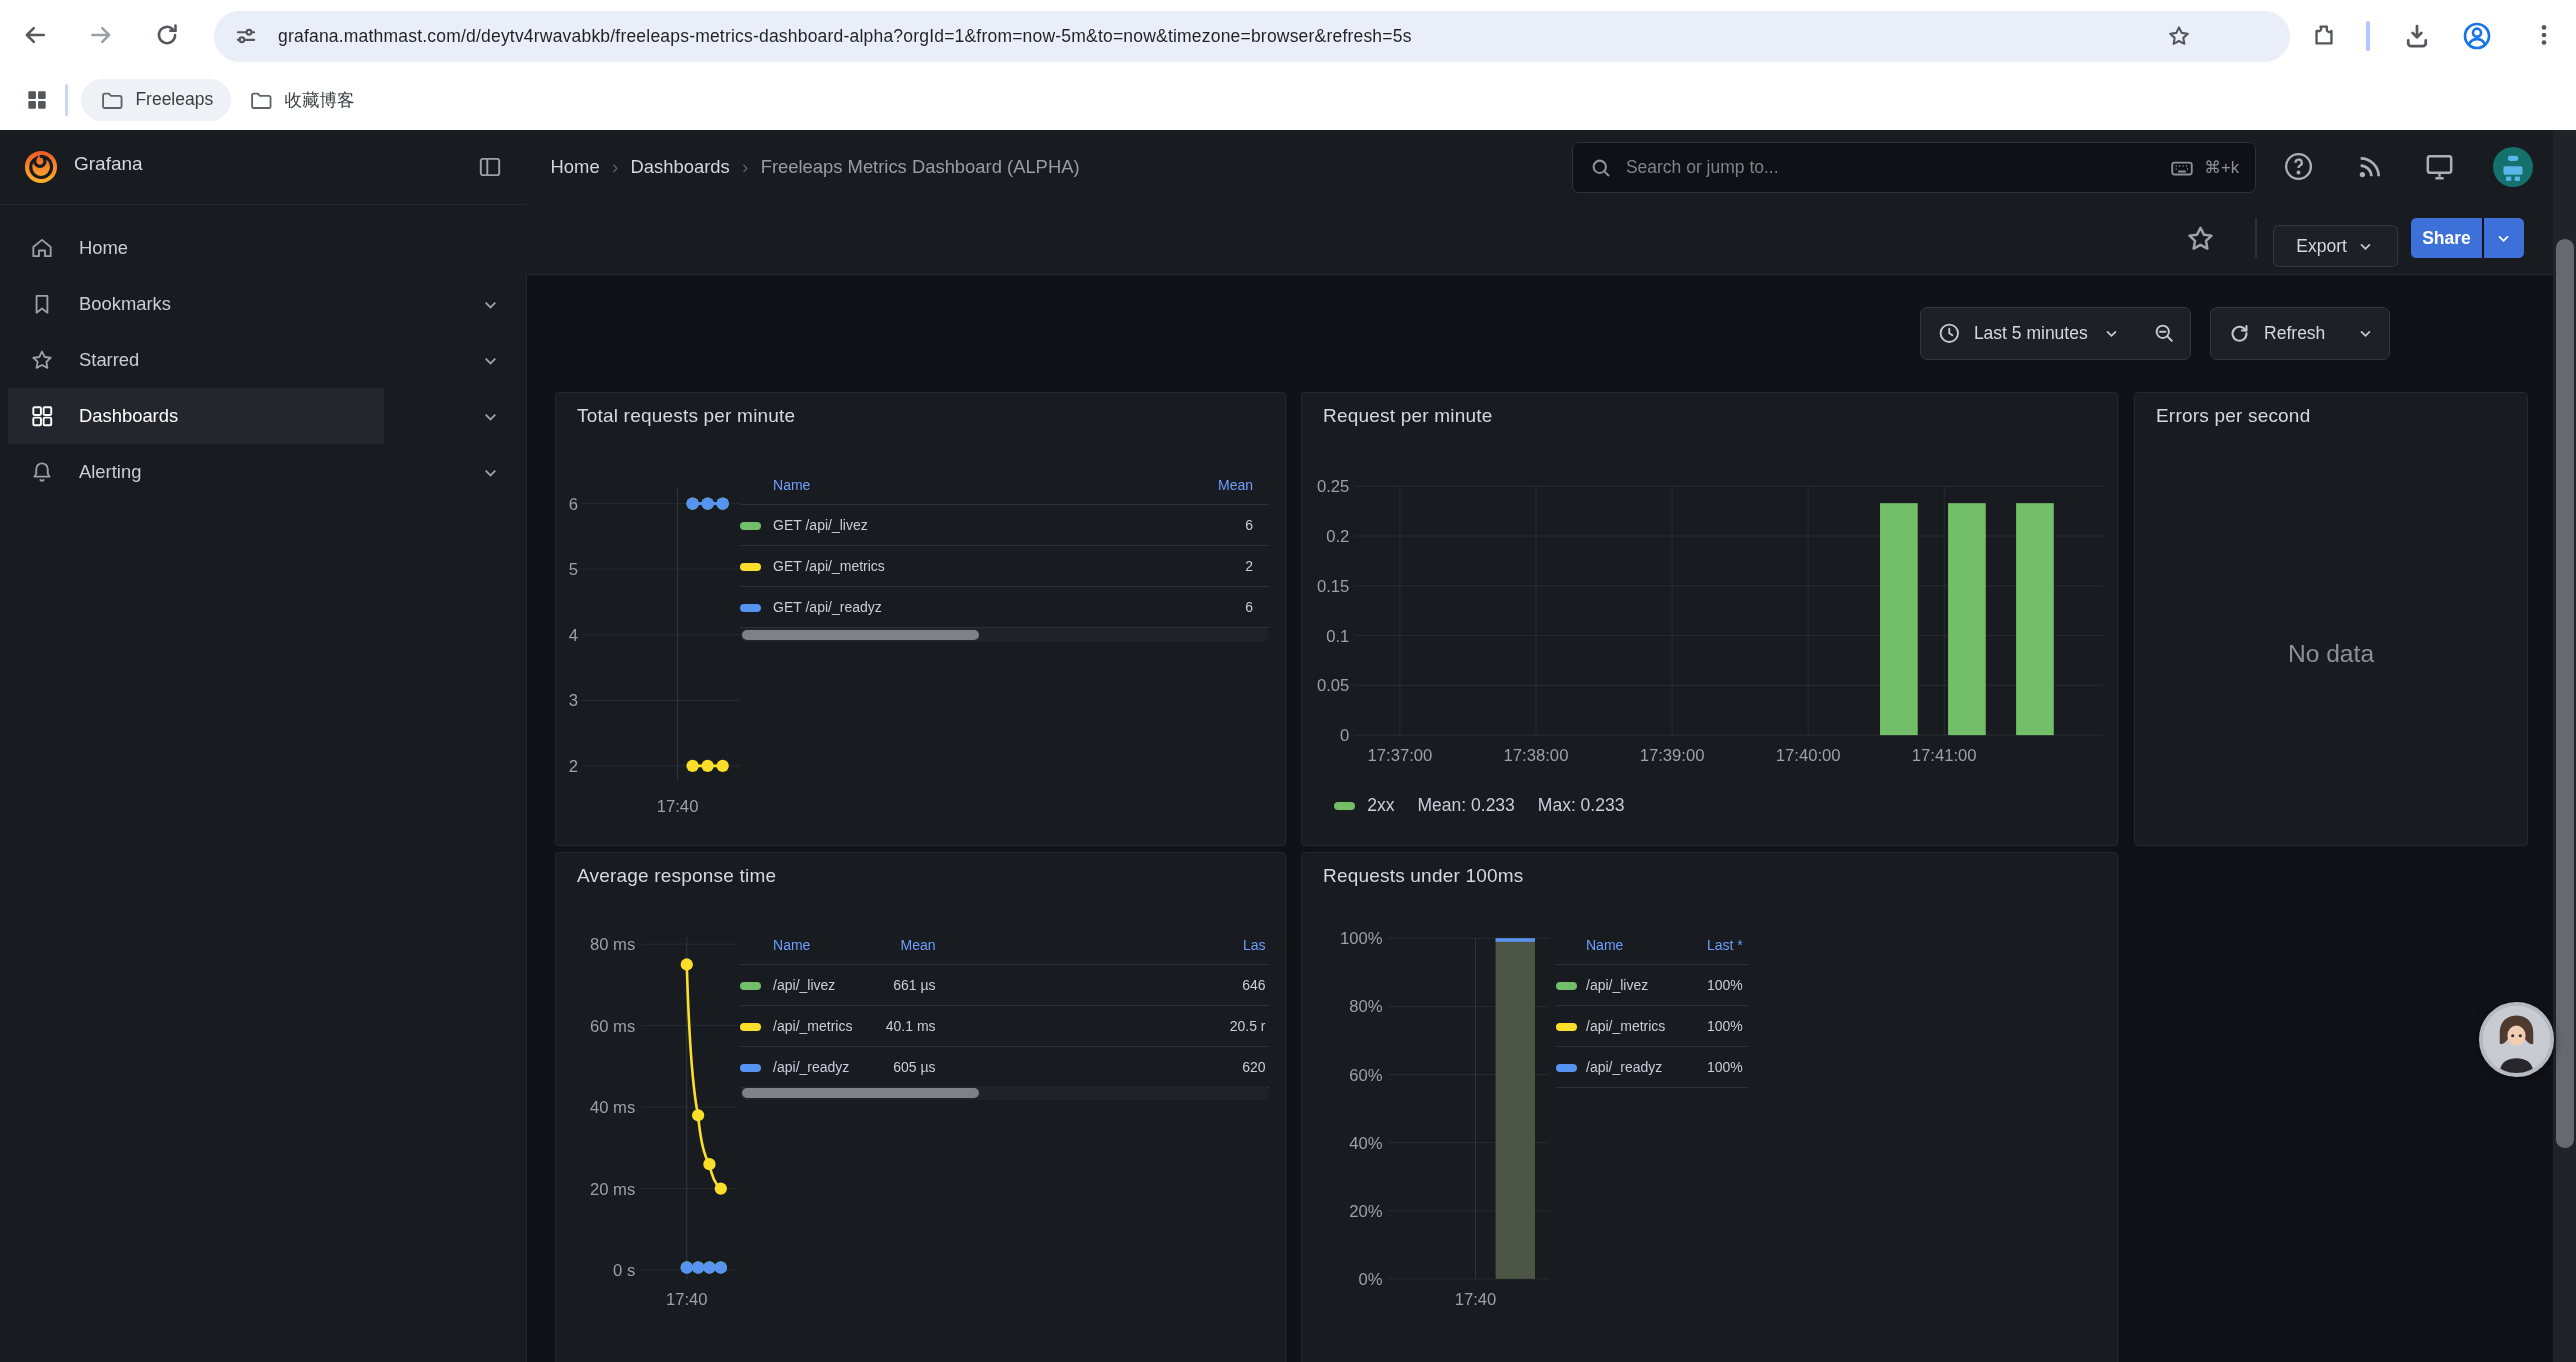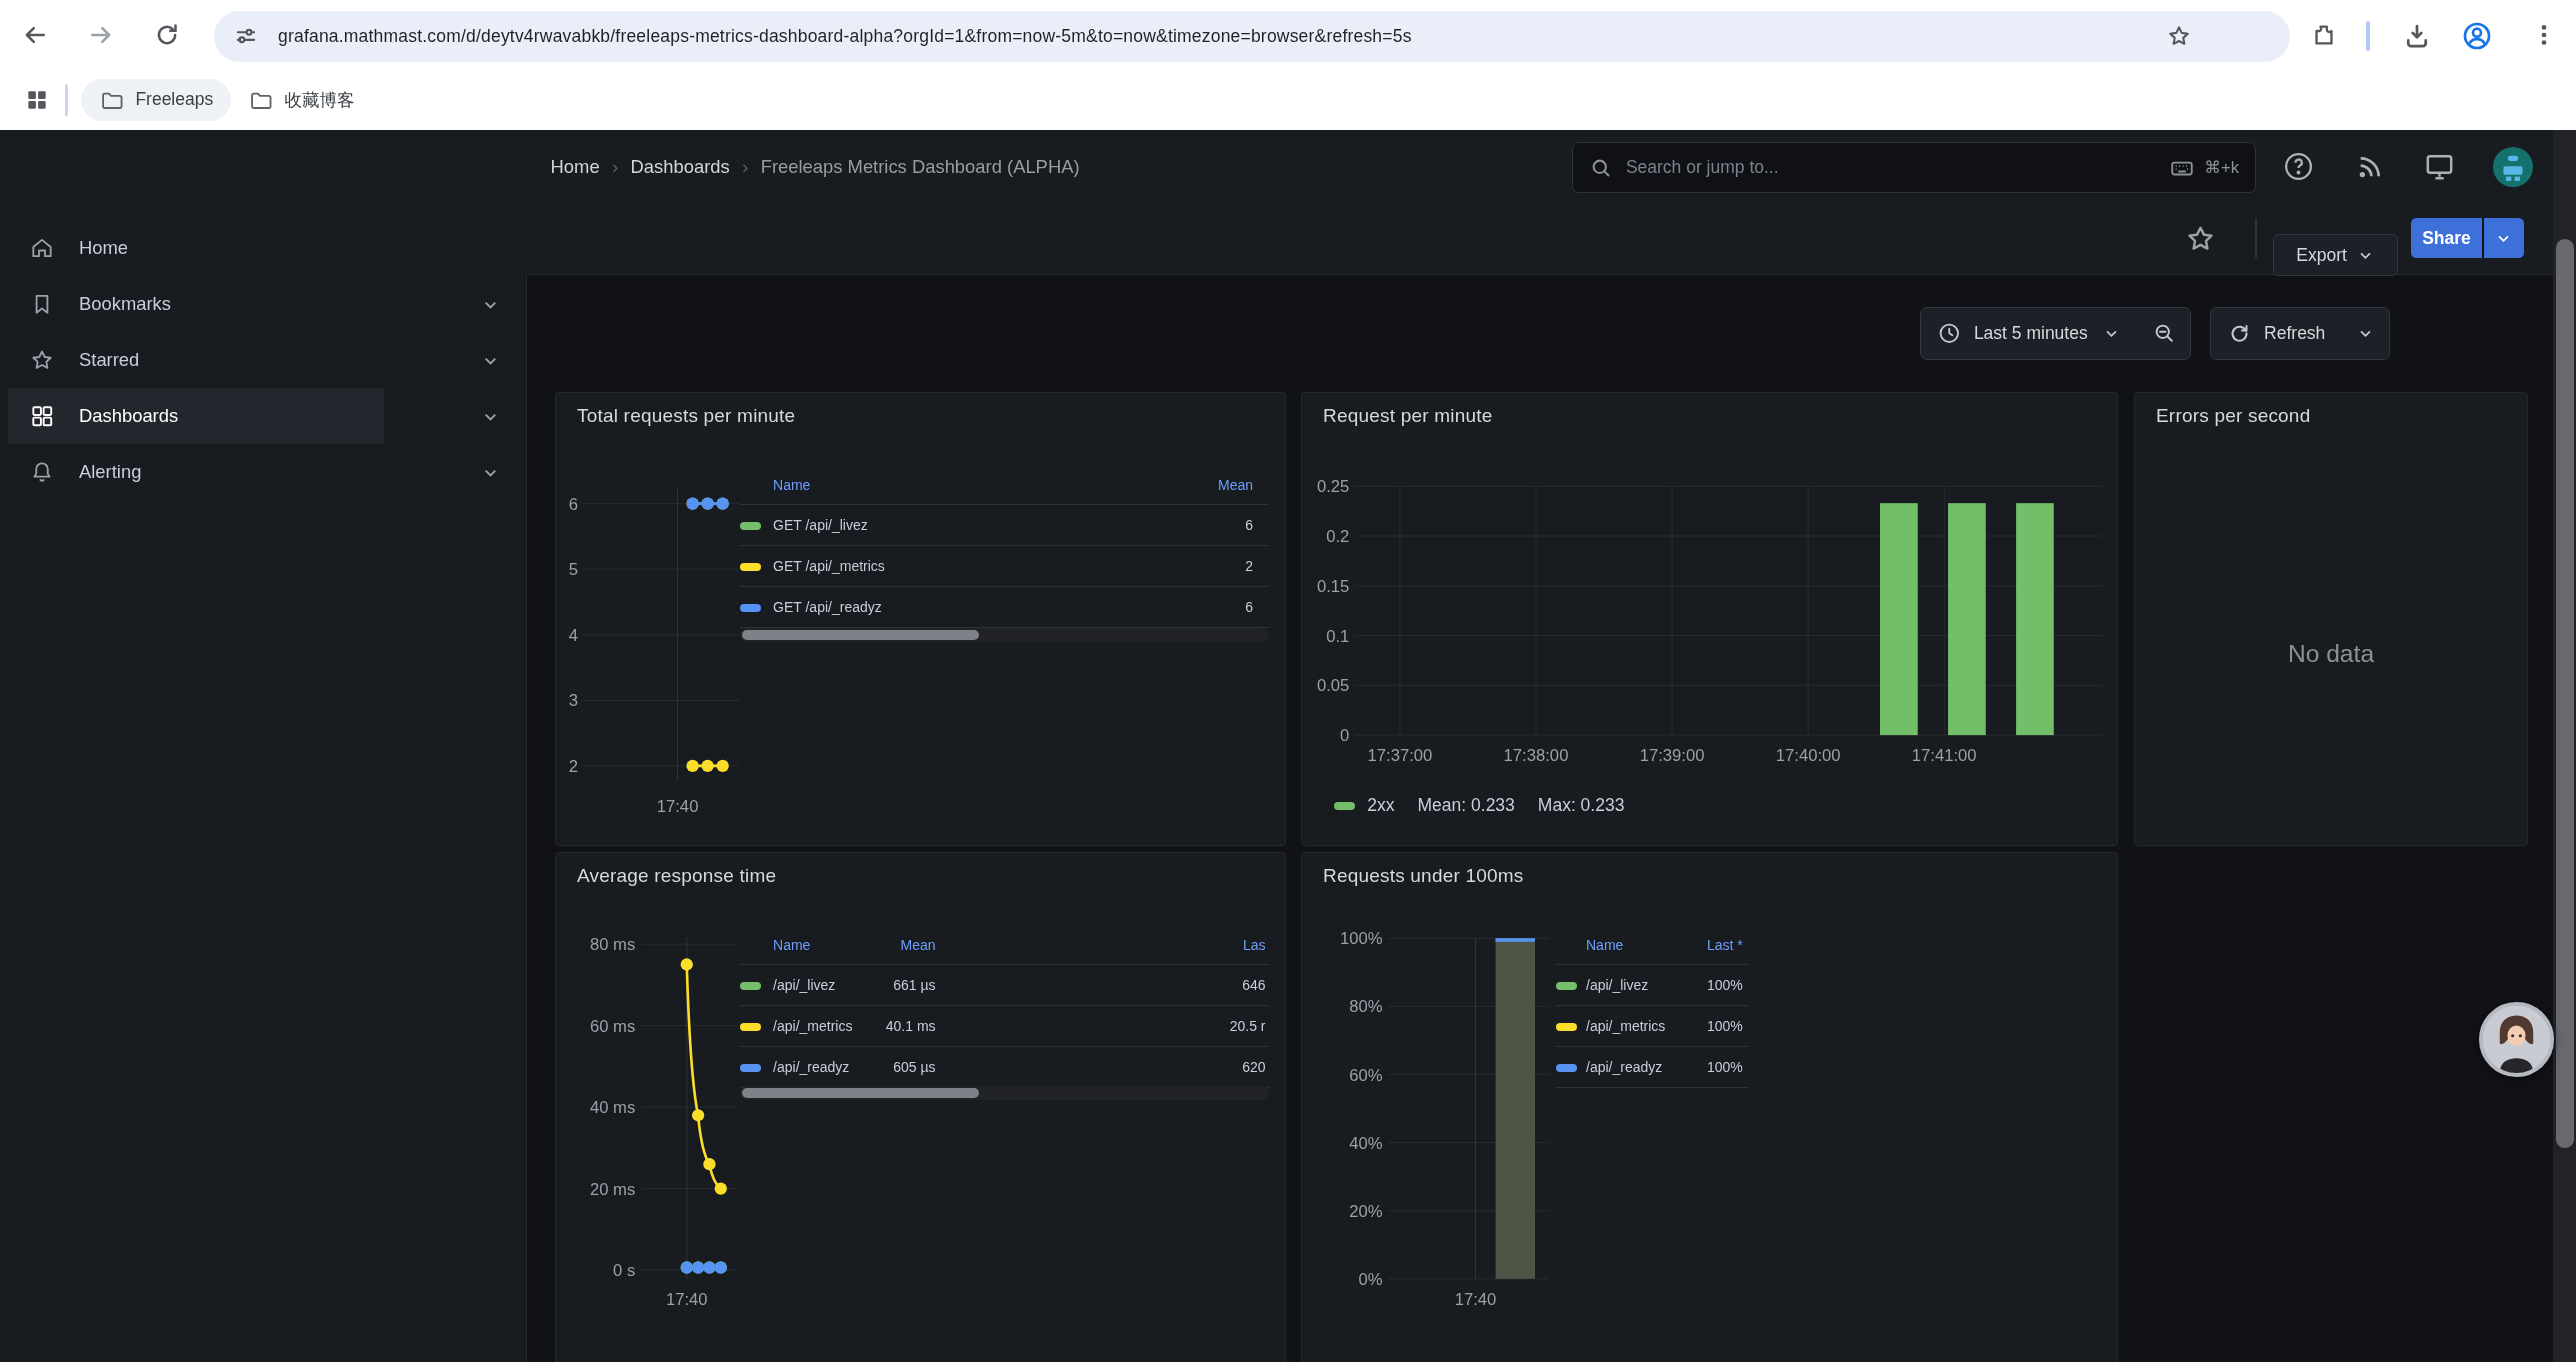--- a/index.html
+++ b/index.html
@@ -148,20 +148,41 @@
             <svg width="24.6" height="24.6" viewBox="0 0 24 24" fill="none" stroke="currentColor" stroke-width="1.8" stroke-linejoin="round">
               <path d="M4 7.3c0-1 .8-1.8 1.8-1.8h3.9l2 2.2h8.5c1 0 1.8.8 1.8 1.8v8.2c0 1-.8 1.8-1.8 1.8H5.8c-1 0-1.8-.8-1.8-1.8z"></path>
             </svg>
           </span>
           <span>收藏博客</span>
         </div>
       </div>
   </div>
 
   <div class="abs gdark" style="left:0;top:130px;width:526px;height:1233px;border-right:0.9px solid #26282d;">
+    <div class="abs gborder-b" style="left:0;top:0;width:526px;height:74px;">
+      <span class="abs" style="left:19px;top:14px;">
+        <svg width="44" height="44" viewBox="0 0 48 48">
+          <defs>
+              <linearGradient id="gflame" x1="0" y1="1" x2="0" y2="0">
+            <stop offset="0" stop-color="#FCB32C"></stop>
+                <stop offset="1" stop-color="#F05A28"></stop>
+          </linearGradient>
+            </defs>
+          <circle cx="24" cy="25" r="17.5" fill="url(#gflame)"></circle>
+          <path d="M24 13.5c6.6 0 11.5 5.2 11.5 11.5S30.4 36.5 24 36.5 12.8 31.5 12.8 25.2c0-3.8 1.9-7 4.9-8.9-.9 2.1-.5 4.7 1.2 6.4 2.2 2.2 5.7 2.2 7.8 0 1.7-1.7 2.1-4.4.9-6.5" fill="none" stroke="#181b1f" stroke-width="3.4" stroke-linecap="round"></path>
+        </svg>
+      </span>
+      <span class="abs" style="left:74px;top:23px;font-size:19px;font-weight:500;color:#d8d9dd;">Grafana</span>
+      <span class="abs hicon" style="left:476px;top:23px;width:28px;height:28px;color:#9da0a8;">
+        <svg width="26" height="26" viewBox="0 0 24 24" fill="none" stroke="currentColor" stroke-width="1.8">
+            <rect x="3.5" y="4.5" width="17" height="15" rx="2"></rect>
+            <path d="M9.5 4.5v15"></path>
+          </svg>
+      </span>
+    </div>
     <div id="sidebar-items" class="abs" style="left:0;top:90px;width:526px;height:1052px;">
         <div class="navitem" style="top: 0px;">
           <span class="nicon">
             <svg width="26" height="26" viewBox="0 0 24 24">
               <path d="M4 11 12 4.5 20 11v8.5h-5.2v-5.2h-5.6v5.2H4z" fill="none" stroke="currentColor" stroke-width="1.7" stroke-linejoin="round"></path>
             </svg>
           </span>
           <span class="nlabel">Home</span>
         </div>
         <div class="navitem" style="top: 112px;">
@@ -285,21 +306,21 @@
   </div>
 
   <div class="abs gdark gborder-b" style="left:526px;top:203px;width:2050px;height:71px;">
     <div class="abs hicon" style="left:1655px;top:16px;width:39px;height:39px;color:#9fa2a8;">
       <svg width="33" height="33" viewBox="0 0 24 24" fill="none" stroke="currentColor" stroke-width="1.8" stroke-linejoin="round">
           <path d="M12 4.2l2.5 5 5.5.7-4 3.9 1 5.5-5-2.7-5 2.7 1-5.5-4-3.9 5.5-.7z"></path>
         </svg>
     </div>
     <div class="abs" style="left:1729px;top:15px;width:1.8px;height:40px;background:#2f3237;"></div>
 
-    <div class="abs gbtn bordered" style="left:1747px;top:31px;width:123px;height:40px;">
+    <div class="abs gbtn bordered" style="left:1747px;top:22px;width:123px;height:40px;">
       <span>Export</span>
       <svg style="margin-left:8.8px" width="19" height="19" viewBox="0 0 24 24" fill="none" stroke="#c9cbd1" stroke-width="2.2" stroke-linecap="round">
           <path d="M7 10l5 5 5-5"></path>
         </svg>
     </div>
 
     <div class="abs" style="left:1885px;top:15px;height:40px;display:flex;">
       <div class="gbtn" style="width:71px;height:40px;background:#3D71D9;border-radius:5.3px 0 0 5.3px;color:#fff;font-weight:700;">
         <span>Share</span>
       </div>

